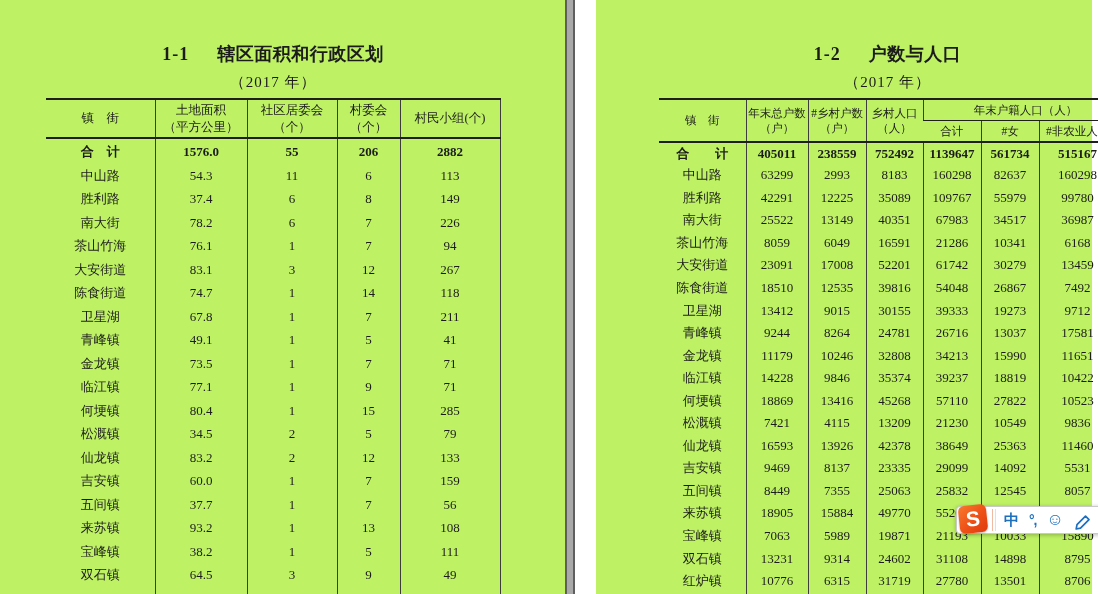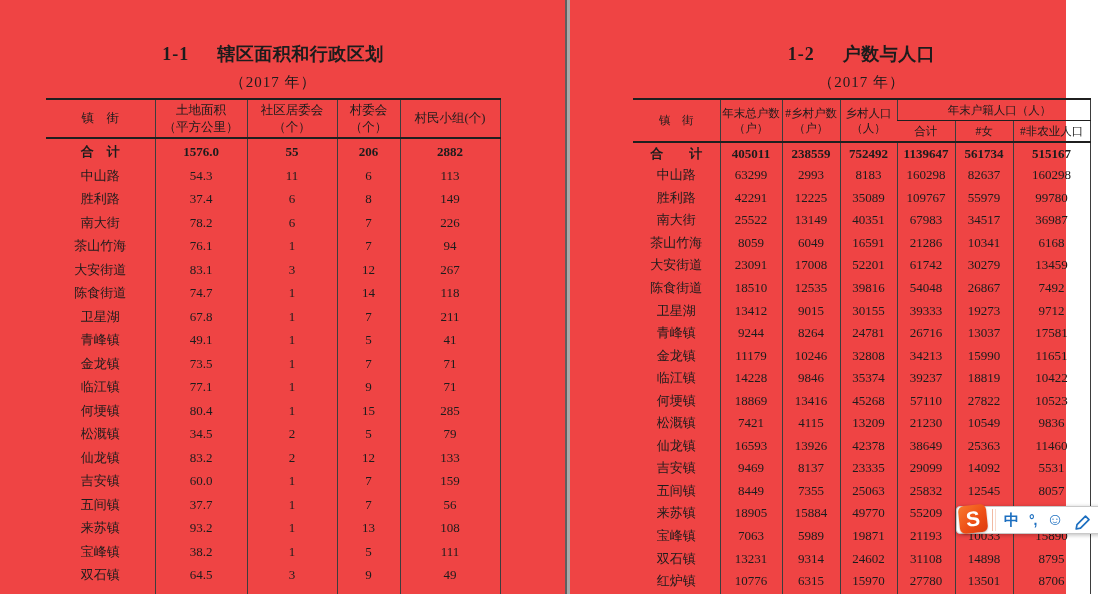--- a/index.html
+++ b/index.html
@@ -1,22 +1,22 @@
 <!DOCTYPE html>
 <html><head>
 <meta charset="utf-8">
 <style>
   * { margin:0; padding:0; box-sizing:border-box; }
   html,body { width:1098px; height:594px; overflow:hidden; background:#ffffff;
     font-family:"Liberation Serif","DejaVu Serif",serif; color:#1c1c1c; }
   body { position:relative; }
 
-  .page { position:absolute; top:0; height:594px; background:#ef4444; }
+  .page { position:absolute; top:0; height:594px; background:#bef264; }
   .page-left  { left:0;   width:565px; }
-  .page-right { left:570px; width:496px; }
+  .page-right { left:596px; width:496px; }
 
   .page-divider { position:absolute; top:0; left:565px; width:10px; height:594px;
     background:#a9a9a9; border-left:2px solid #5f5f5f; border-right:2px solid #5f5f5f; }
 
   .content { position:absolute; top:0; }
   .page-left  .content { left:46px; width:454px; }
   .page-right .content { left:63px; width:457px; }
 
   .page-title { position:absolute; top:42px; width:100%; text-align:center;
     font-weight:bold; font-size:18px; white-space:nowrap; }
@@ -449,21 +449,21 @@
             <td>9314</td>
             <td>24602</td>
             <td>31108</td>
             <td>14898</td>
             <td>8795</td>
           </tr>
           <tr>
             <td>红炉镇</td>
             <td>10776</td>
             <td>6315</td>
-            <td>15970</td>
+            <td>31719</td>
             <td>27780</td>
             <td>13501</td>
             <td>8706</td>
           </tr>
           <tr class="filler-row">
             <td></td>
             <td></td>
             <td></td>
             <td></td>
             <td></td>

